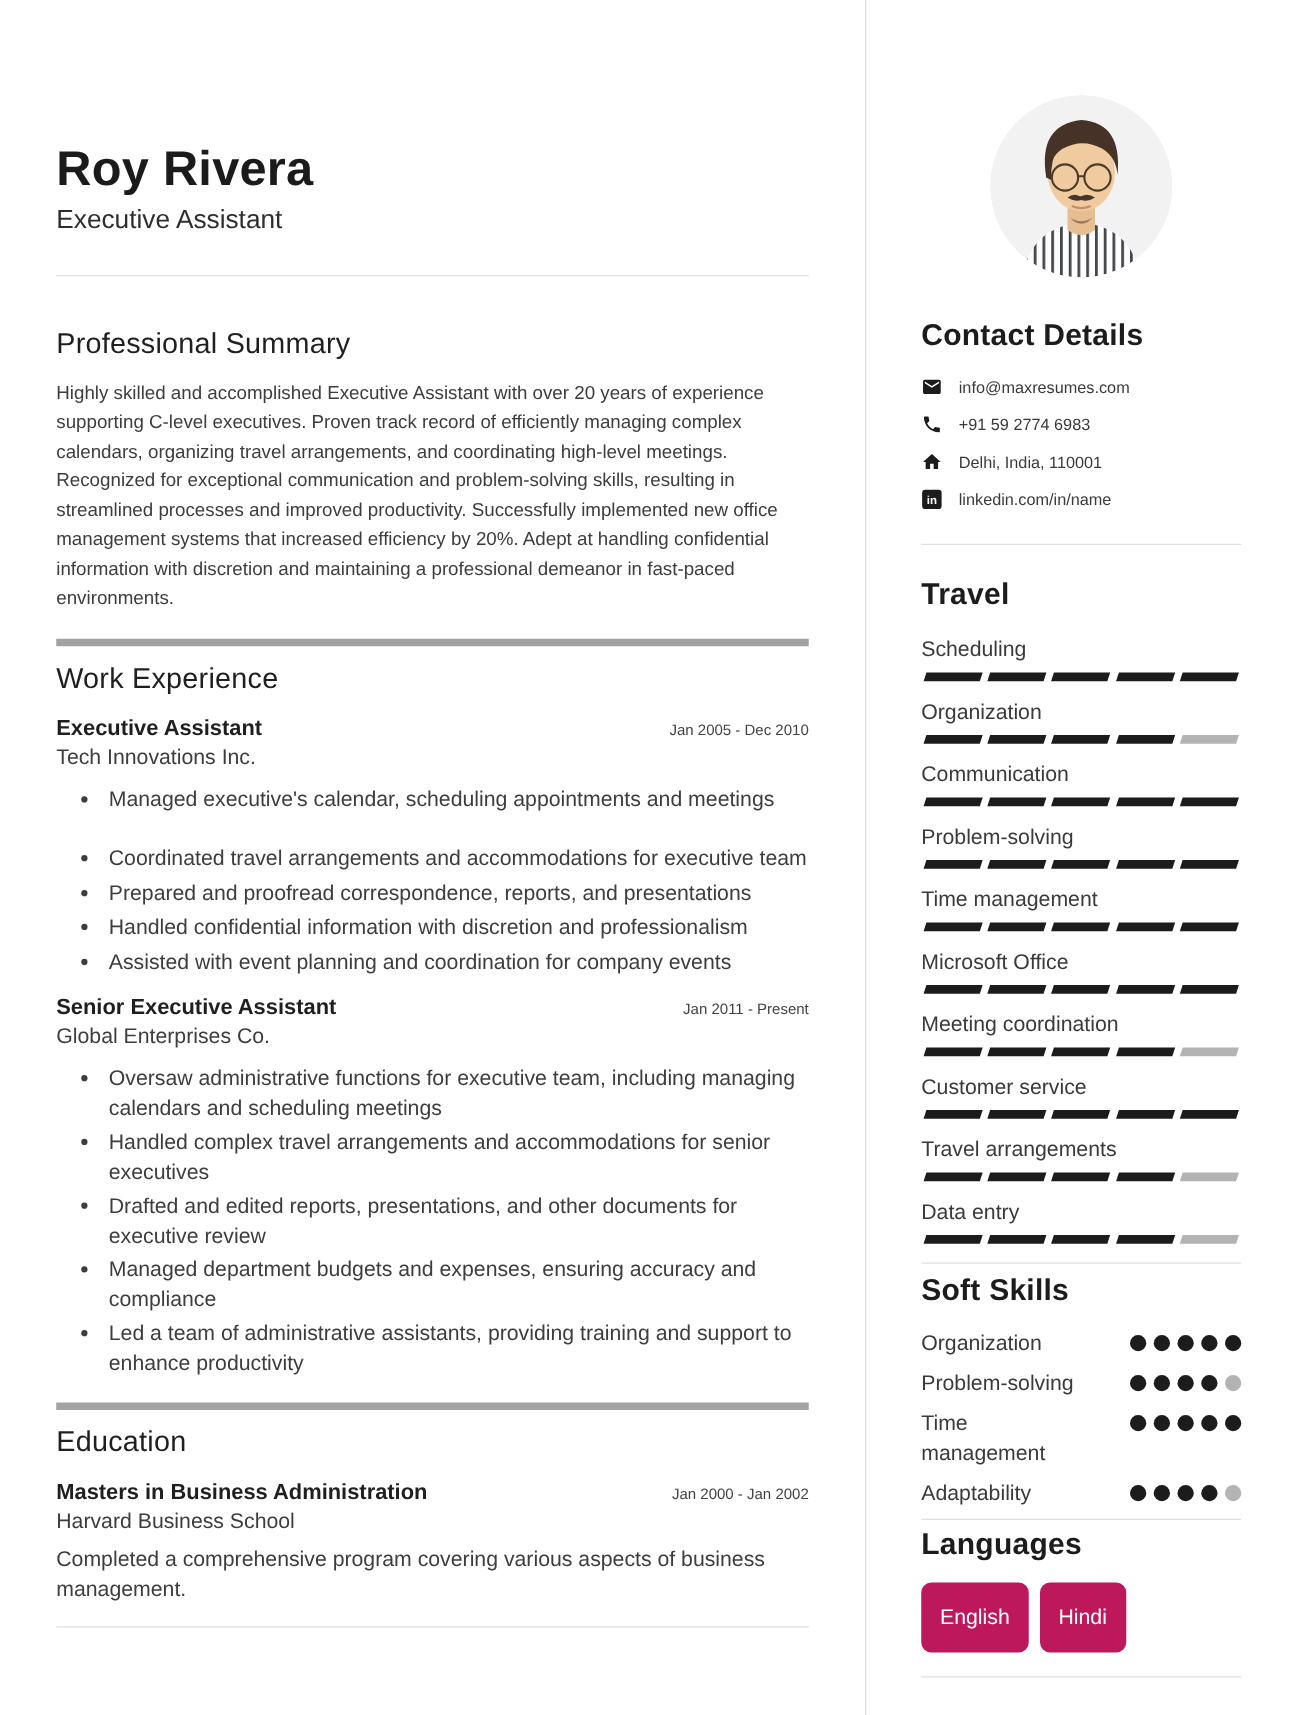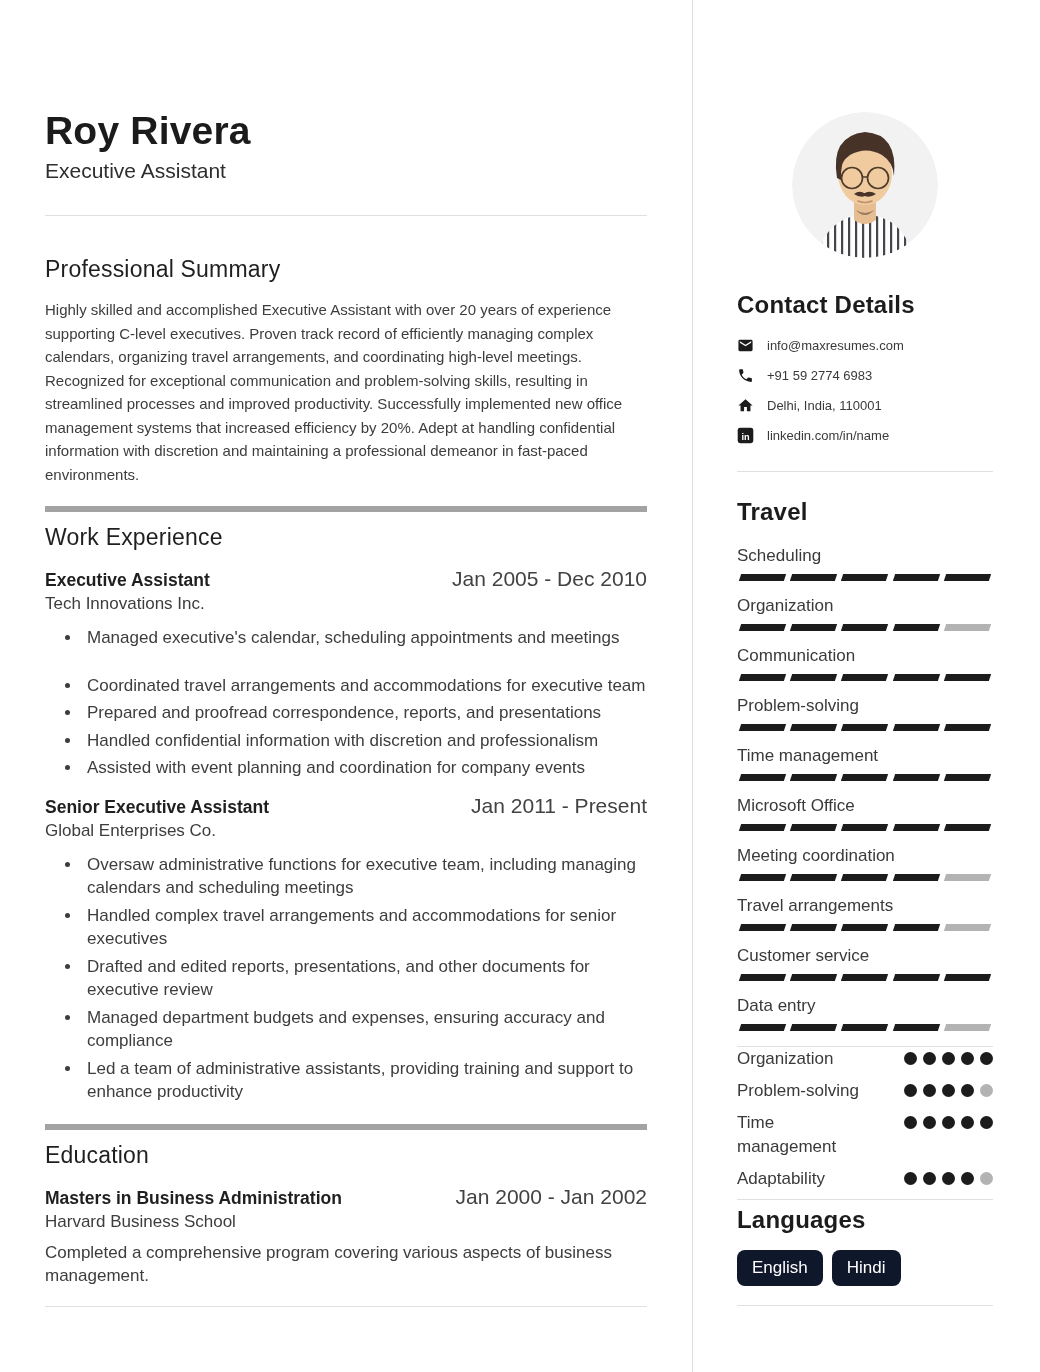--- a/index.html
+++ b/index.html
@@ -17,21 +17,21 @@
   .job-headline { font-size:21px; color:#2e2e2e; margin-top:5px; }
   .divider { border:none; border-top:1px solid #e0e0e0; height:0; }
   .main-col > .divider.after-head { margin-top:32px; }
   .main-col h2 { font-size:23px; font-weight:400; color:#1f1f1f; letter-spacing:.2px; }
   .summary h2 { margin:40px 0 15px; }
   .summary p { font-size:15px; line-height:23.5px; color:#3d3d3d; }
   .section-ruled { border-top:6px solid #a3a3a3; margin-top:20px; padding-top:12px; }
   .section-ruled h2 { margin-bottom:16px; }
   .entry-head { display:flex; justify-content:space-between; align-items:baseline; }
   .entry-head h3 { font-size:17.5px; font-weight:700; color:#1f1f1f; }
-  .dates { font-size:21px; color:#424242; white-space:nowrap; }
+  .dates { font-size:12px; color:#424242; white-space:nowrap; }
   .company, .school { font-size:17px; color:#3d3d3d; margin-top:3px; }
   .bullets { margin:12px 0 14px; padding-left:37px; }
   .bullets li { font-size:17px; line-height:23.5px; color:#3d3d3d; margin-bottom:4px; padding-left:5px; }
   .job:first-child .bullets li:first-child { margin-bottom:24px; }
   .degree { margin-bottom:18px; }
   .degree .desc { font-size:17px; line-height:23.5px; margin-top:9px; color:#3d3d3d; }
   .main-col > .divider.bottom { margin-top:4px; }
 
   
   .v-divider { width:1px; background:#ddd; height:1372px; flex:0 0 auto; }
@@ -54,21 +54,21 @@
   .seg { flex:1; height:7px; background:#b3b3b3; transform:skewX(-18deg); }
   .seg.filled { background:#1c1c1c; }
   .h-soft { margin:8px 0 16px; }
   .soft-row { display:flex; align-items:flex-start; margin-bottom:8px; }
   .soft-label { flex:0 0 135px; font-size:17px; line-height:24px; color:#3a3a3a; }
   .dots { display:flex; gap:6px; margin-left:auto; padding-top:5px; }
   .dot { width:13px; height:13px; border-radius:50%; background:#b3b3b3; }
   .dot.filled { background:#1c1c1c; }
   .h-lang { margin:6px 0 16px; }
   .tags { display:flex; gap:9px; }
-  .tag { background:#0f172a; color:#fff; font-size:17px; padding:8px 15px; border-radius:8px; }
+  .tag { background:#be185d; color:#fff; font-size:17px; padding:18px 15px; border-radius:8px; }
   .sidebar .divider.after-lang { margin-top:19px; }
 </style>
 </head>
 <body>
 
 <div class="page">
 
   <main class="main-col">
     <h1 class="name">Roy Rivera</h1>
     <div class="job-headline">Executive Assistant</div>
@@ -265,52 +265,53 @@
           <div class="skill-label">Meeting coordination</div>
           <div class="bar">
             <span class="seg filled"></span>
             <span class="seg filled"></span>
             <span class="seg filled"></span>
             <span class="seg filled"></span>
             <span class="seg"></span>
           </div>
         </div>
         <div class="skill">
+          <div class="skill-label">Customer service</div>
+          <div class="bar">
+            <span class="seg filled"></span>
+            <span class="seg filled"></span>
+            <span class="seg filled"></span>
+            <span class="seg filled"></span>
+            <span class="seg filled"></span>
+          </div>
+        </div>
+        <div class="skill">
           <div class="skill-label">Travel arrangements</div>
           <div class="bar">
             <span class="seg filled"></span>
             <span class="seg filled"></span>
             <span class="seg filled"></span>
             <span class="seg filled"></span>
             <span class="seg"></span>
-          </div>
-        </div>
-        <div class="skill">
-          <div class="skill-label">Customer service</div>
-          <div class="bar">
-            <span class="seg filled"></span>
-            <span class="seg filled"></span>
-            <span class="seg filled"></span>
-            <span class="seg filled"></span>
-            <span class="seg filled"></span>
           </div>
         </div>
         <div class="skill">
           <div class="skill-label">Data entry</div>
           <div class="bar">
             <span class="seg filled"></span>
             <span class="seg filled"></span>
             <span class="seg filled"></span>
             <span class="seg filled"></span>
             <span class="seg"></span>
           </div>
         </div>
       </div>
     <hr class="divider">
 
+    <h2 class="h-soft">Soft Skills</h2>
     <div id="soft-skills-list">
         <div class="soft-row">
           <span class="soft-label">Organization</span>
           <span class="dots">
             <span class="dot filled"></span>
             <span class="dot filled"></span>
             <span class="dot filled"></span>
             <span class="dot filled"></span>
             <span class="dot filled"></span>
           </span>

